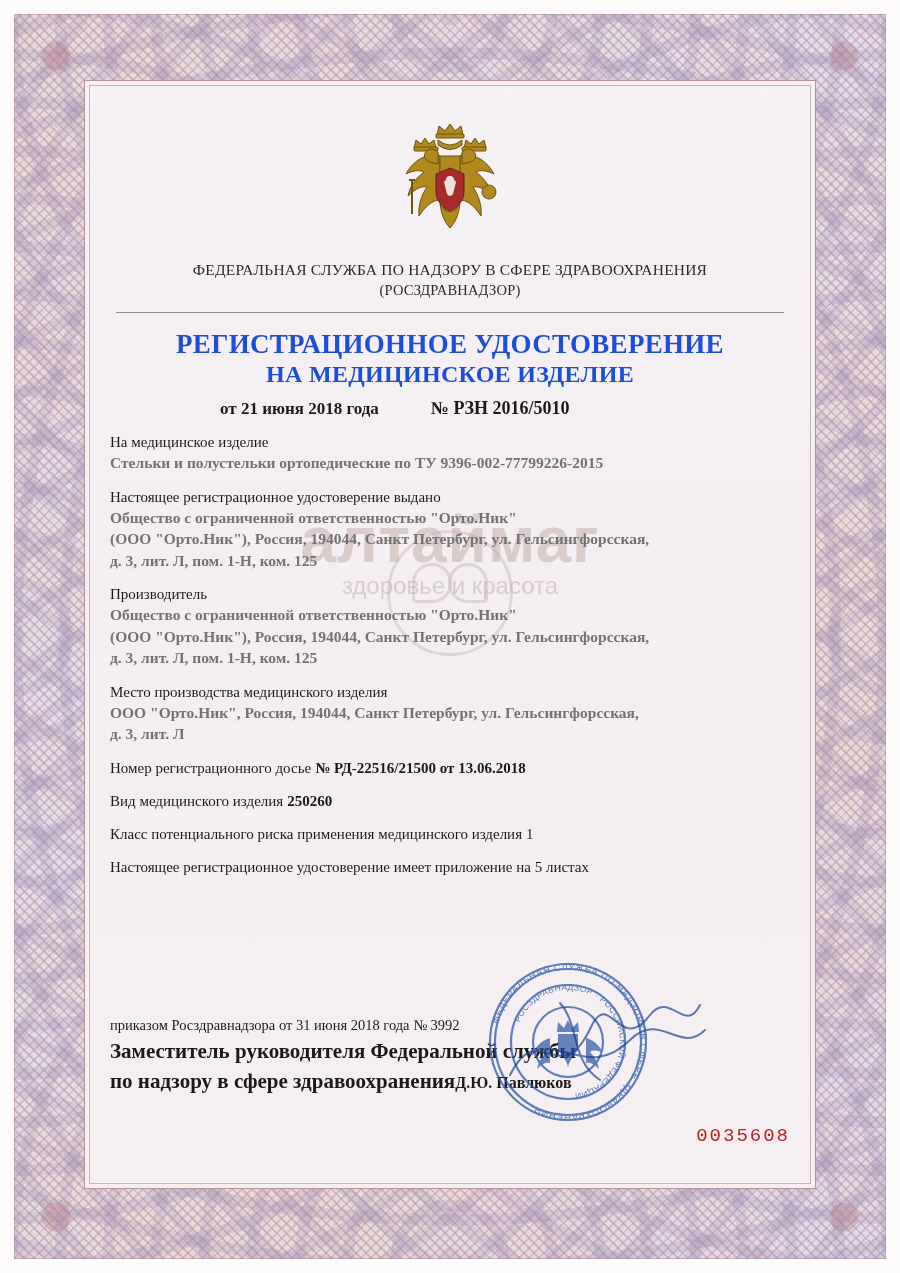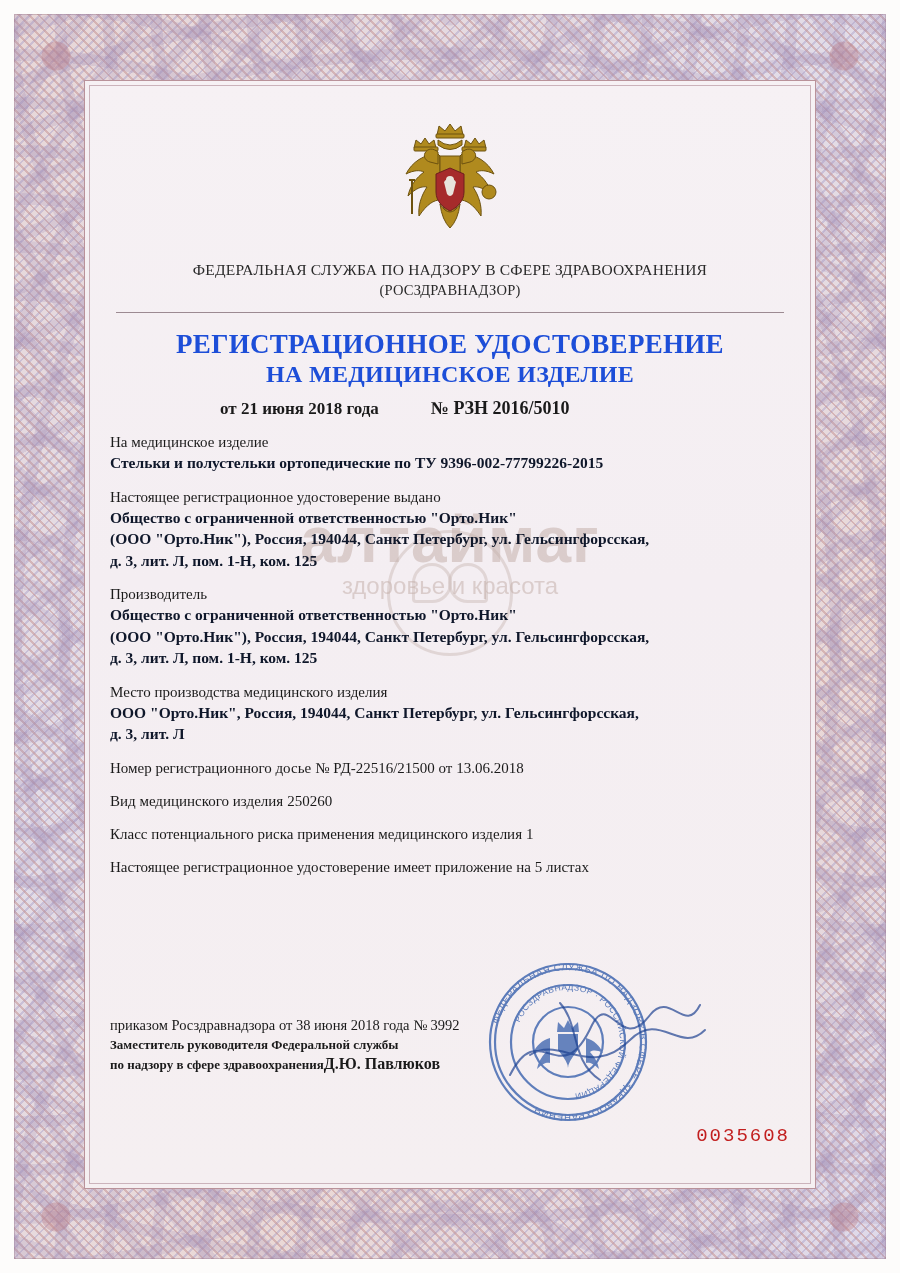--- a/index.html
+++ b/index.html
@@ -174,33 +174,33 @@
   .block { margin-top: 13px; }
   .lbl {
     font-size: 15px;
     line-height: 1.35;
     color: #1b1b1b;
   }
   .val {
     font-size: 15.5px;
     font-weight: 700;
     line-height: 1.38;
-    color: #0f172a;
-  }
-  .inline-b { font-weight: 400; }
+    color: #737373;
+  }
+  .inline-b { font-weight: 700; }
 
   .footer {
     position: absolute;
     left: 110px;
     top: 1015px;
     width: 690px;
     z-index: 6;
   }
   .footer .f-line { font-size: 14.5px; line-height: 1.45; }
-  .footer .f-bold { font-size: 13px; font-weight: 700; line-height: 1.45; }
+  .footer .f-bold { font-size: 21px; font-weight: 700; line-height: 1.45; }
   .sign-row {
     display: flex;
     align-items: baseline;
   }
   .sign-name { font-weight: 700; font-size: 16px; }
 
   .serial {
     position: absolute;
     right: 110px;
     top: 1125px;
@@ -382,21 +382,21 @@
     <svg width="210" height="120" viewBox="0 0 210 120" xmlns="http://www.w3.org/2000/svg">
       <g fill="none" stroke="#1a3f8f" stroke-width="2" opacity="0.85" stroke-linecap="round">
         <path d="M10 90 C 40 30, 60 110, 92 40 C 110 5, 120 70, 150 30 C 170 5, 185 50, 200 20"></path>
         <path d="M30 70 C 60 50, 90 95, 130 55 C 160 25, 180 70, 205 45"></path>
         <path d="M60 18 C 80 40, 70 75, 100 95"></path>
       </g>
     </svg>
   </div>
 
   <div class="footer">
-    <div class="f-line">приказом Росздравнадзора от 38 июня 2018 года № 3992</div>
+    <div class="f-line">приказом Росздравнадзора от 31 июня 2018 года № 3992</div>
     <div class="f-bold">Заместитель руководителя Федеральной службы</div>
     <div class="sign-row">
       <span class="f-bold">по надзору в сфере здравоохранения</span>
       <span class="sign-name">Д.Ю. Павлюков</span>
     </div>
   </div>
 
   <div class="serial">0035608</div>
 
 </div>

